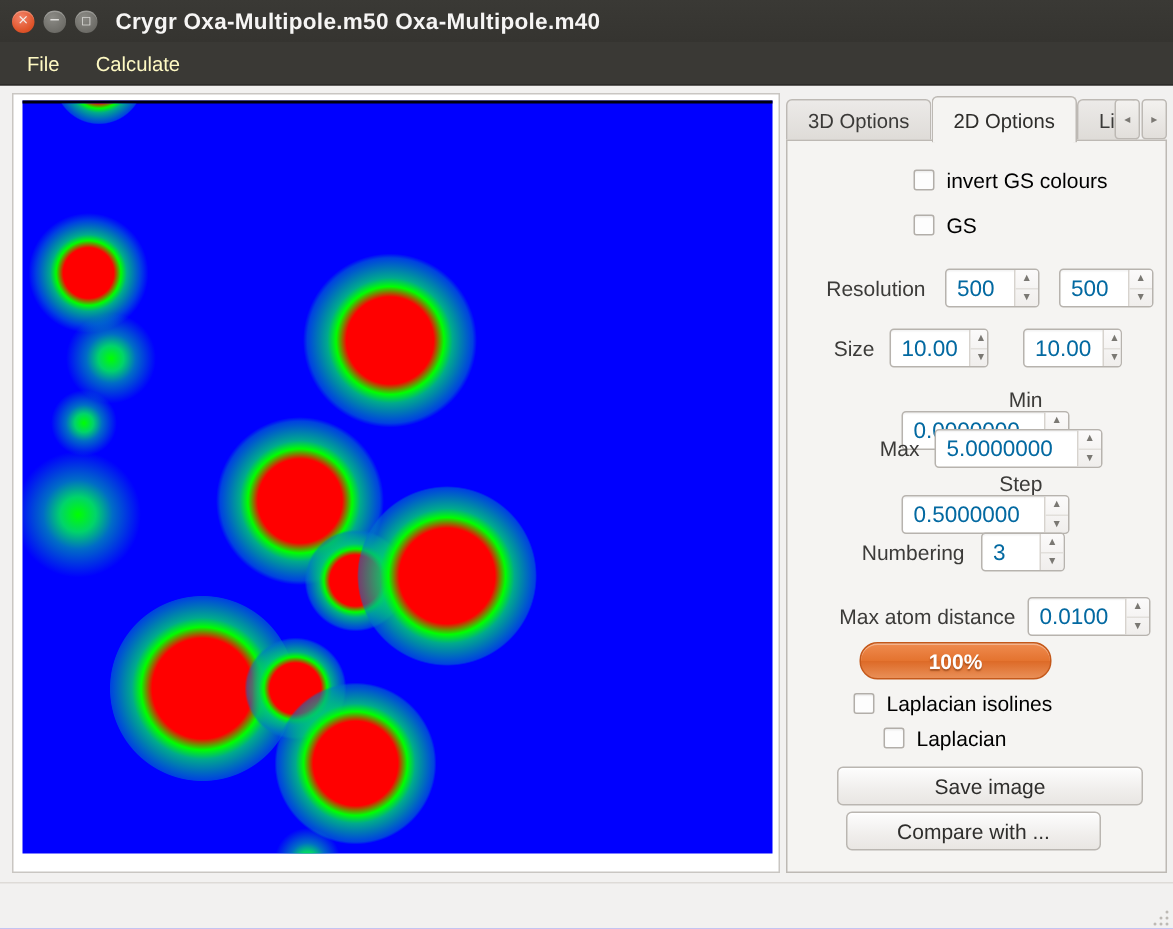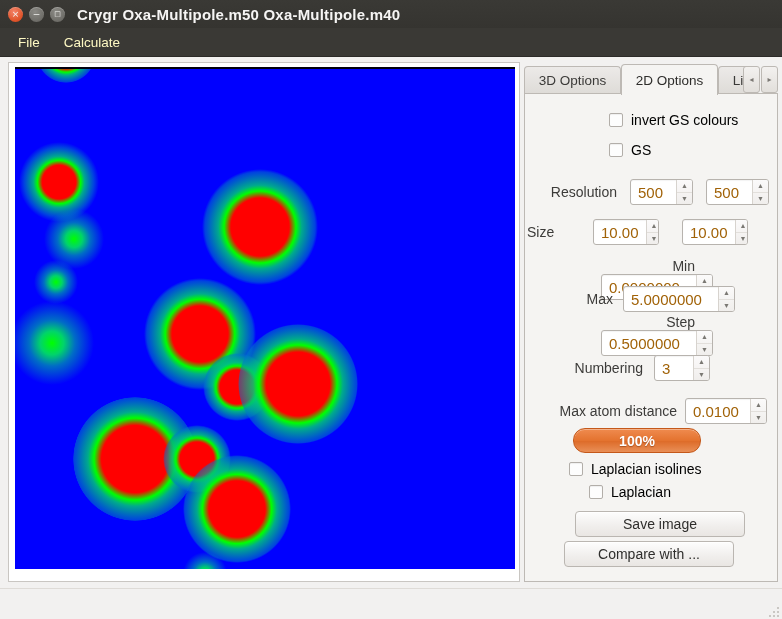--- a/index.html
+++ b/index.html
@@ -100,21 +100,21 @@
 
   
   .spin{
     display:flex;align-items:stretch;height:26px;box-sizing:border-box;
     background:#ffffff;border:1px solid #b7b3ae;border-radius:3px;
     box-shadow:inset 0 1px 1px rgba(0,0,0,.05);
     overflow:hidden;
   }
   .spin .val{
     display:flex;align-items:center;padding:0 7px;
-    font-size:15px;color:#a16207;flex:1;white-space:nowrap;
+    font-size:15px;color:#0369a1;flex:1;white-space:nowrap;
   }
   .spin .arrows{
     width:15px;display:flex;flex-direction:column;
     border-left:1px solid #d7d3ce;background:linear-gradient(to bottom,#fbfafa,#f0eeec);
     flex:none;
   }
   .spin .arrows i{
     flex:1;display:flex;align-items:center;justify-content:center;
     font-style:normal;font-size:7px;color:#7a7873;line-height:1;
   }
@@ -228,21 +228,21 @@
         <div class="spin" style="margin-left:13px;width:63px;">
           <div class="val">500</div>
           <div class="arrows">
               <i>▲</i>
               <i>▼</i>
             </div>
         </div>
       </div>
 
       <div class="row" style="left:2px;top:125px;width:250px;">
-        <div class="lbl" style="width:56px;text-align:left;">Size</div>
+        <div class="lbl" style="width:56px;text-align:right;">Size</div>
         <div class="spin" style="margin-left:10px;width:66px;">
           <div class="val">10.00</div>
           <div class="arrows">
               <i>▲</i>
               <i>▼</i>
             </div>
         </div>
         <div class="spin" style="margin-left:23px;width:66px;">
           <div class="val">10.00</div>
           <div class="arrows">
@@ -314,21 +314,21 @@
       <div class="row" style="left:44px;top:367px;">
         <div class="cb"></div>
         <div class="cb-lbl">Laplacian isolines</div>
       </div>
 
       <div class="row" style="left:64px;top:390px;">
         <div class="cb"></div>
         <div class="cb-lbl">Laplacian</div>
       </div>
 
-      <div class="btn" style="left:50px;top:417px;width:170px;">Save image</div>
+      <div class="btn" style="left:33px;top:417px;width:204px;">Save image</div>
       <div class="btn" style="left:39px;top:447px;width:170px;">Compare with ...</div>
 
     </div>
   </div>
 
   <div class="statusarea">
     <div class="grip">
       <i style="right:0;bottom:0"></i>
         <i style="right:4px;bottom:0"></i>
         <i style="right:8px;bottom:0"></i>

